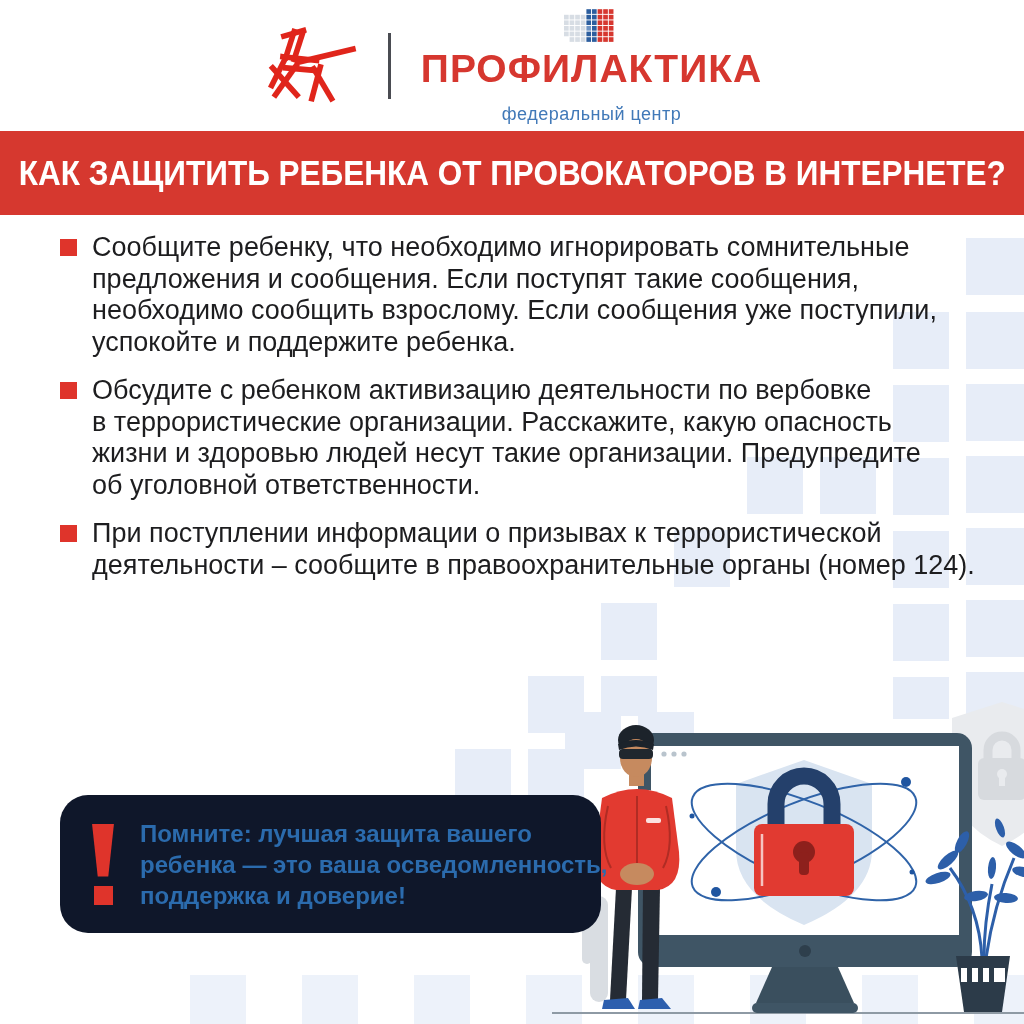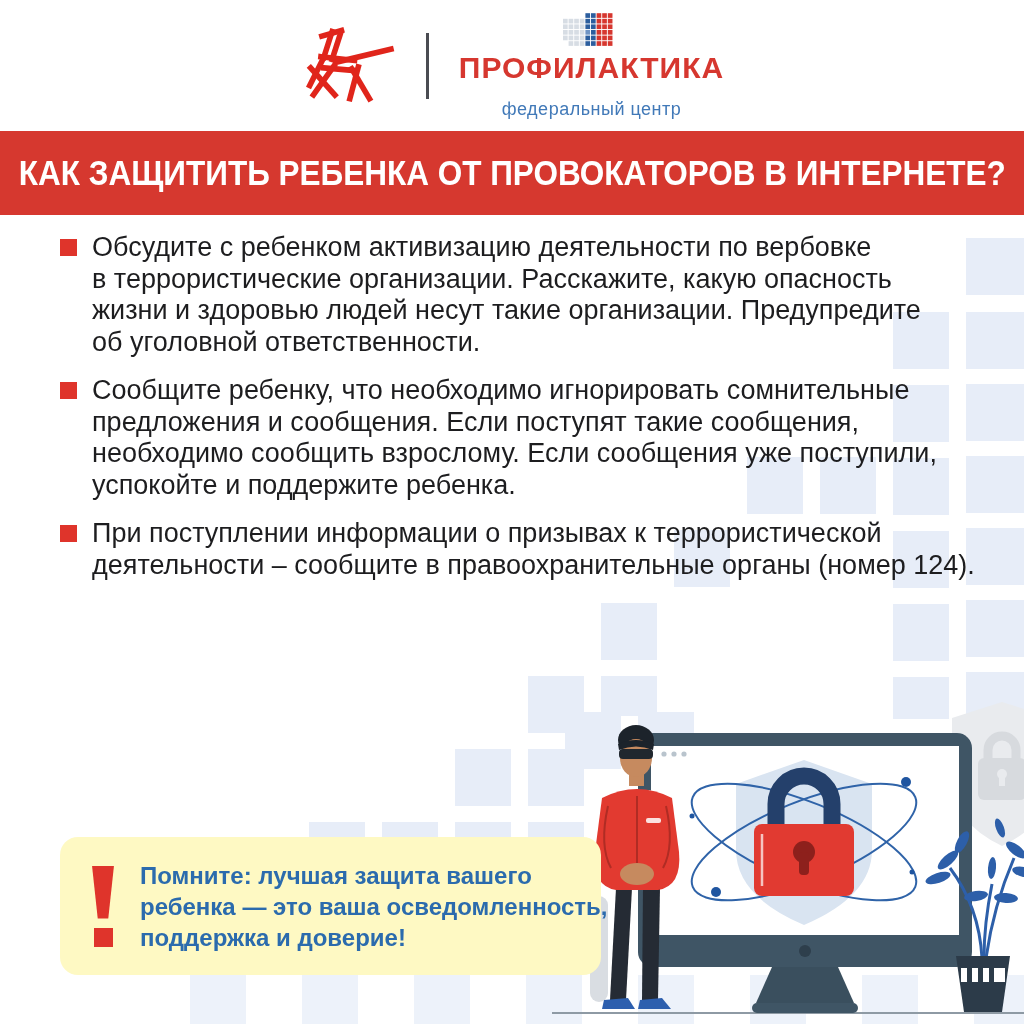--- a/index.html
+++ b/index.html
@@ -10,38 +10,38 @@
   .tile{position:absolute;background:#e7edf8;z-index:0;}
   .stripe{position:absolute;top:975px;height:49px;width:56px;background:#edf2fa;z-index:0;}
 
   
   .header{position:absolute;top:0;left:0;width:100%;height:131px;background:#ffffff;
           display:flex;align-items:center;justify-content:center;gap:30px;z-index:4;}
   .brand-horse{width:96px;height:84px;flex:0 0 auto;}
   .divider{width:3px;height:66px;background:#4a4c52;flex:0 0 auto;}
   .logo-block{display:flex;flex-direction:column;align-items:center;}
   .logo-grid{width:56px;height:38px;margin-bottom:4px;}
-  .logo-title{color:#d6372f;font-weight:bold;font-size:30px;letter-spacing:1px;line-height:1;}
+  .logo-title{color:#d6372f;font-weight:bold;font-size:39px;letter-spacing:1px;line-height:1;}
   .logo-subtitle{color:#4179b8;font-size:18px;letter-spacing:.5px;margin-top:16px;}
 
   
   .banner{position:absolute;top:131px;left:0;width:100%;height:84px;background:#d6382f;
           display:flex;align-items:center;justify-content:center;z-index:4;}
   .banner-title{color:#ffffff;font-weight:bold;font-size:35px;white-space:nowrap;
                 transform:scaleX(.9);transform-origin:center;letter-spacing:0;}
 
   
   .bullets{position:absolute;top:232px;left:60px;width:930px;z-index:3;}
   .bullet-item{display:flex;align-items:flex-start;margin-bottom:17px;}
   .bullet-square{width:17px;height:17px;background:#df342b;margin-top:7px;flex:0 0 auto;}
   .bullet-text{margin-left:15px;color:#1d1d1f;font-size:27px;line-height:31.5px;white-space:pre;}
 
   
-  .note-box{position:absolute;left:60px;top:837px;width:541px;height:138px;background:#fef9c3;
-            border-radius:18px;display:flex;align-items:center;z-index:5;}
+  .note-box{position:absolute;left:60px;top:795px;width:541px;height:138px;background:#0f172a;
+            border-radius:28px;display:flex;align-items:center;z-index:5;}
   .excl{display:flex;flex-direction:column;align-items:center;margin-left:32px;flex:0 0 auto;}
   .excl-bar{width:22px;height:53px;background:#df342b;
             clip-path:polygon(0 0,100% 0,74% 100%,26% 100%);}
   .excl-dot{width:19px;height:19px;background:#df342b;margin-top:9px;}
   .note-text{margin-left:26px;color:#2b6bad;font-weight:bold;font-size:24px;line-height:31px;white-space:pre;}
 
   .illu{position:absolute;left:540px;top:700px;width:484px;height:324px;z-index:2;}
 </style>
 </head>
 <body>
@@ -169,31 +169,31 @@
     </div>
   </div>
 
   <div class="banner">
     <div class="banner-title">КАК ЗАЩИТИТЬ РЕБЕНКА ОТ ПРОВОКАТОРОВ В ИНТЕРНЕТЕ?</div>
   </div>
 
   <div class="bullets">
     <div class="bullet-item">
       <div class="bullet-square"></div>
+      <div class="bullet-text">Сообщите ребенку, что необходимо игнорировать сомнительные
+предложения и сообщения. Если поступят такие сообщения,
+необходимо сообщить взрослому. Если сообщения уже поступили,
+успокойте и поддержите ребенка.</div>
+    </div>
+    <div class="bullet-item">
+      <div class="bullet-square"></div>
       <div class="bullet-text">Обсудите с ребенком активизацию деятельности по вербовке
 в террористические организации. Расскажите, какую опасность
 жизни и здоровью людей несут такие организации. Предупредите
 об уголовной ответственности.</div>
-    </div>
-    <div class="bullet-item">
-      <div class="bullet-square"></div>
-      <div class="bullet-text">Сообщите ребенку, что необходимо игнорировать сомнительные
-предложения и сообщения. Если поступят такие сообщения,
-необходимо сообщить взрослому. Если сообщения уже поступили,
-успокойте и поддержите ребенка.</div>
     </div>
     <div class="bullet-item">
       <div class="bullet-square"></div>
       <div class="bullet-text">При поступлении информации о призывах к террористической
 деятельности – сообщите в правоохранительные органы (номер 124).</div>
     </div>
   </div>
 
   <div class="note-box">
     <div class="excl">

